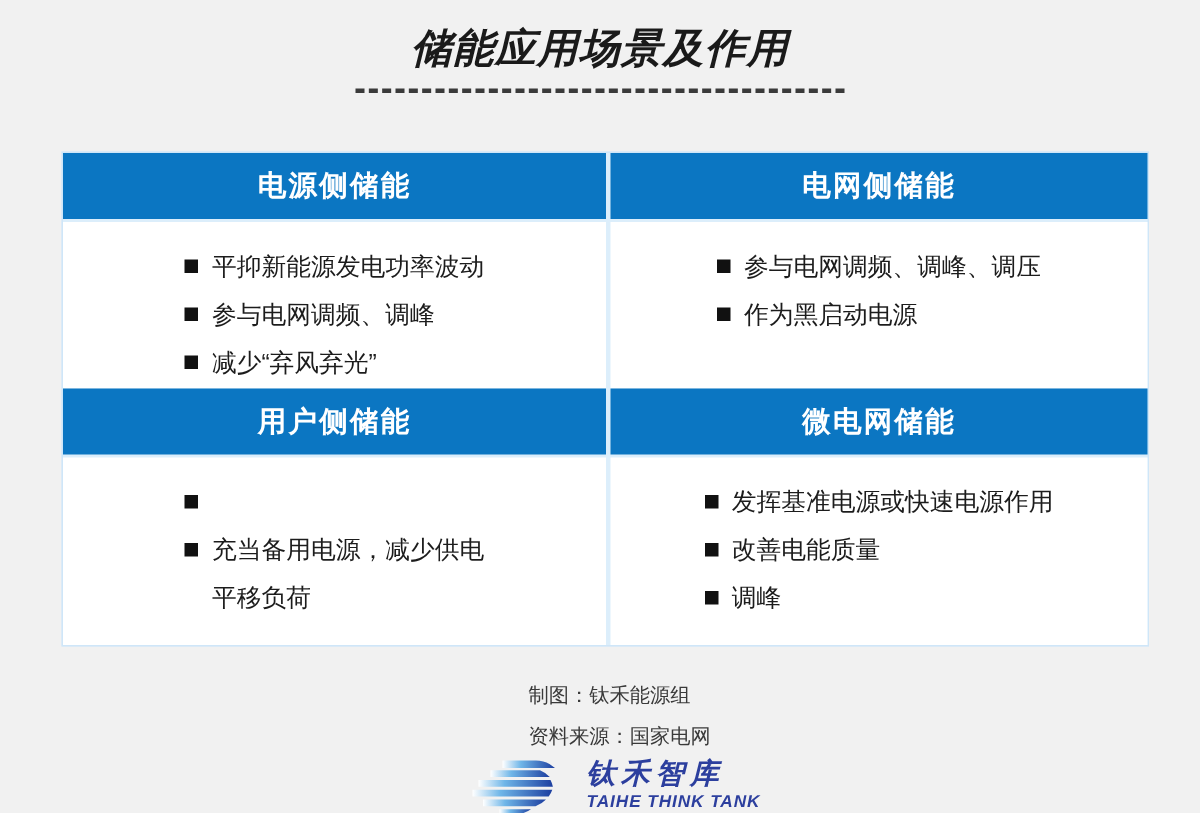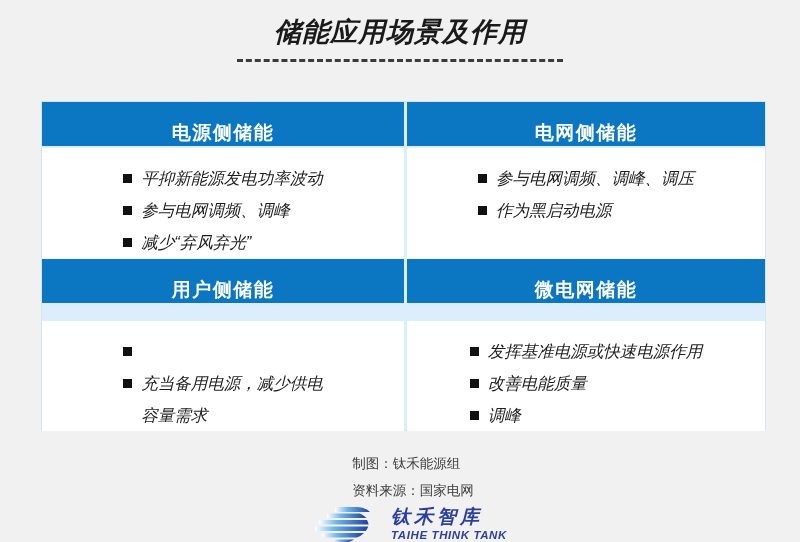--- a/index.html
+++ b/index.html
@@ -47,36 +47,36 @@
     box-sizing: border-box;
     display: flex;
     flex-direction: column;
   }
   .row {
     display: flex;
     flex-direction: column;
     flex: 1 1 auto;
   }
   .row-top { height: 158px; }
-  .row-bottom { height: 218px; gap: 16px; }
+  .row-bottom { height: 218px; }
 
   .head-strip {
     display: flex;
     gap: 3px;
     height: 44px;
     flex: 0 0 44px;
   }
   .head-cell {
     background: #0b76c2;
     color: #ffffff;
     font-size: 19px;
     font-weight: bold;
     letter-spacing: 1.5px;
     display: flex;
-    align-items: flex-end;
+    align-items: center;
     justify-content: center;
     box-sizing: border-box;
   }
   .head-cell.left  { width: 362px; }
   .head-cell.right { flex: 1 1 auto; }
 
   .body-strip {
     display: flex;
     gap: 3px;
     flex: 1 1 auto;
@@ -89,21 +89,20 @@
     align-items: flex-start;
     justify-content: center;
     padding-top: 14px;
   }
   .body-cell.left  { width: 362px; }
   .body-cell.right { flex: 1 1 auto; }
 
   .bullets {
     display: inline-block;
     text-align: left;
-    font-style: italic;
   }
   .bullet {
     font-size: 16.5px;
     color: #1c1c1c;
     line-height: 1.95;
     white-space: nowrap;
   }
   .bullet .mark {
     display: inline-block;
     width: 9px;
@@ -218,21 +217,21 @@
     <div class="body-strip">
       <div class="body-cell left">
         <div class="bullets">
           <div class="bullet">
             <span class="mark"></span>
           </div>
           <div class="bullet">
             <span class="mark"></span><span>充当备用电源，减少供电</span>
           </div>
           <div class="bullet">
-            <span class="cont">容量需求</span>
+            <span class="cont">平移负荷</span>
           </div>
         </div>
       </div>
       <div class="body-cell right">
         <div class="bullets">
           <div class="bullet">
             <span class="mark"></span><span>发挥基准电源或快速电源作用</span>
           </div>
           <div class="bullet">
             <span class="mark"></span><span>改善电能质量</span>

